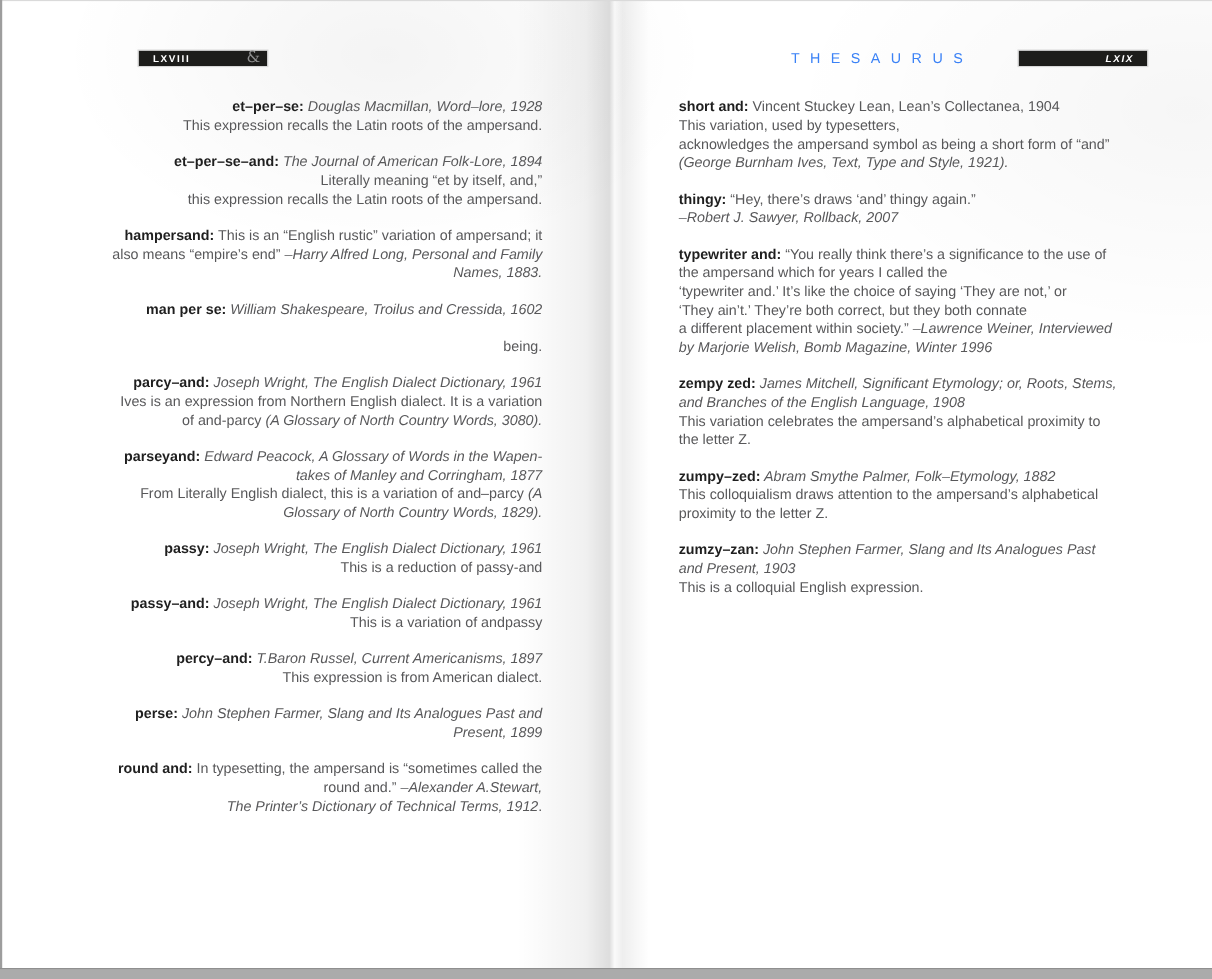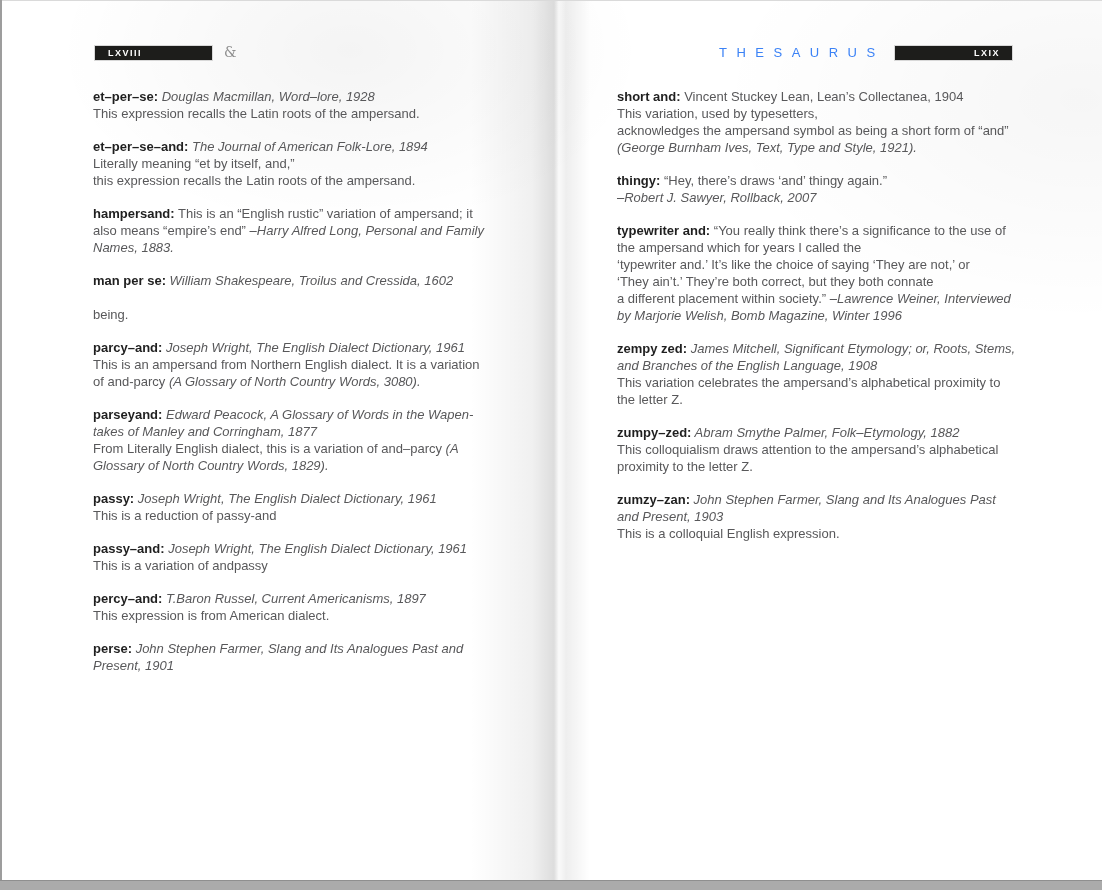--- a/index.html
+++ b/index.html
@@ -35,43 +35,44 @@
       radial-gradient(ellipse 520px 320px at 1080px 100px, rgba(0,0,0,0.035), rgba(0,0,0,0) 70%);
     pointer-events:none;
   }
 
   
   .folio-bar {
     position:absolute; top:46px; width:117px; height:14px;
     background:#1d1d1b; color:#ffffff;
     font-size:9px; font-weight:bold; letter-spacing:1.5px; line-height:14px;
     outline:1px solid #d8d8d8;
+    margin-left:31px;
   }
   .folio-bar.left  { left:95px;  text-align:left;  }
   .folio-bar.left span  { padding-left:13px; }
-  .folio-bar.right { left:895px; text-align:right; }
+  .folio-bar.right { left:895px; text-align:right;font-style:italic; }
   .folio-bar.right span { padding-right:12px; }
 
   .amp-icon {
     position:absolute; left:224px; top:43px;
     font-family:"DejaVu Serif", serif;
     font-size:14px; line-height:18px; color:#8f8f8f;
   }
 
   .thesaurus-title {
     position:absolute; left:719px; top:45px;
     font-size:13px; color:#3b82f6; letter-spacing:9.5px; white-space:nowrap;
   }
 
   
   .column {
     position:absolute; top:88px; width:400px;
     font-size:13px; line-height:17px; color:#58585a;
   }
-  .column.left  { left:93px;  }
+  .column.left  { left:93px;text-align:right;  }
   .column.right { left:617px; }
   .entry { margin:0 0 16px 0; }
   .entry .term { font-weight:bold; color:#1f1f1f; }
   .entry i { font-style:italic; }
 </style>
 </head>
 <body>
 
 <div class="frame">
 
@@ -86,26 +87,27 @@
   <div class="thesaurus-title">THESAURUS</div>
   <div class="folio-bar right">
     <span>LXIX</span>
   </div>
 
   <div class="column left">
       <p class="entry"><span class="term">et–per–se:</span><i> Douglas Macmillan, Word–lore, 1928</i><br><span>This expression recalls the Latin roots of the ampersand.</span></p>
       <p class="entry"><span class="term">et–per–se–and:</span><i> The Journal of American Folk-Lore, 1894</i><br><span>Literally meaning “et by itself, and,”</span><br><span>this expression recalls the Latin roots of the ampersand.</span></p>
       <p class="entry"><span class="term">hampersand:</span><span> This is an “English rustic” variation of ampersand; it</span><br><span>also means “empire’s end” </span><i>–Harry Alfred Long, Personal and Family</i><br><i>Names, 1883.</i></p>
       <p class="entry"><span class="term">man per se:</span><i> William Shakespeare, Troilus and Cressida, 1602</i><br><br><span>being.</span></p>
-      <p class="entry"><span class="term">parcy–and:</span><i> Joseph Wright, The English Dialect Dictionary, 1961</i><br><span>This is an ampersand from Northern English dialect. It is a variation</span><br><span>of and-parcy </span><i>(A Glossary of North Country Words, 3080).</i></p>
+      <p class="entry"><span class="term">parcy–and:</span><i> Joseph Wright, The English Dialect Dictionary, 1961</i><br><span>Ives is an expression from Northern English dialect. It is a variation</span><br><span>of and-parcy </span><i>(A Glossary of North Country Words, 3080).</i></p>
       <p class="entry"><span class="term">parseyand:</span><i> Edward Peacock, A Glossary of Words in the Wapen-</i><br><i>takes of Manley and Corringham, 1877</i><br><span>From Literally English dialect, this is a variation of and–parcy </span><i>(A</i><br><i>Glossary of North Country Words, 1829).</i></p>
       <p class="entry"><span class="term">passy:</span><i> Joseph Wright, The English Dialect Dictionary, 1961</i><br><span>This is a reduction of passy-and</span></p>
       <p class="entry"><span class="term">passy–and:</span><i> Joseph Wright, The English Dialect Dictionary, 1961</i><br><span>This is a variation of andpassy</span></p>
       <p class="entry"><span class="term">percy–and:</span><i> T.Baron Russel, Current Americanisms, 1897</i><br><span>This expression is from American dialect.</span></p>
-      <p class="entry"><span class="term">perse:</span><i> John Stephen Farmer, Slang and Its Analogues Past and</i><br><i>Present, 1901</i><br></p>
+      <p class="entry"><span class="term">perse:</span><i> John Stephen Farmer, Slang and Its Analogues Past and</i><br><i>Present, 1899</i><br></p>
+      <p class="entry"><span class="term">round and:</span><span> In typesetting, the ampersand is “sometimes called the</span><br><span>round and.” </span><i>–Alexander A.Stewart,</i><br><i>The Printer’s Dictionary of Technical Terms, 1912</i><span>.</span></p>
     </div>
   <div class="column right">
       <p class="entry"><span class="term">short and:</span><span> Vincent Stuckey Lean, Lean’s Collectanea, 1904</span><br><span>This variation, used by typesetters,</span><br><span>acknowledges the ampersand symbol as being a short form of “and”</span><br><i>(George Burnham Ives, Text, Type and Style, 1921).</i></p>
       <p class="entry"><span class="term">thingy:</span><span> “Hey, there’s draws ‘and’ thingy again.”</span><br><i>–Robert J. Sawyer, Rollback, 2007</i></p>
       <p class="entry"><span class="term">typewriter and:</span><span> “You really think there’s a significance to the use of</span><br><span>the ampersand which for years I called the</span><br><span>‘typewriter and.’ It’s like the choice of saying ‘They are not,’ or</span><br><span>‘They ain’t.’ They’re both correct, but they both connate</span><br><span>a different placement within society.” </span><i>–Lawrence Weiner, Interviewed</i><br><i>by Marjorie Welish, Bomb Magazine, Winter 1996</i></p>
       <p class="entry"><span class="term">zempy zed:</span><i> James Mitchell, Significant Etymology; or, Roots, Stems,</i><br><i>and Branches of the English Language, 1908</i><br><span>This variation celebrates the ampersand’s alphabetical proximity to</span><br><span>the letter Z.</span></p>
       <p class="entry"><span class="term">zumpy–zed:</span><i> Abram Smythe Palmer, Folk–Etymology, 1882</i><br><span>This colloquialism draws attention to the ampersand’s alphabetical</span><br><span>proximity to the letter Z.</span></p>
       <p class="entry"><span class="term">zumzy–zan:</span><i> John Stephen Farmer, Slang and Its Analogues Past</i><br><i>and Present, 1903</i><br><span>This is a colloquial English expression.</span></p>
     </div>
 

